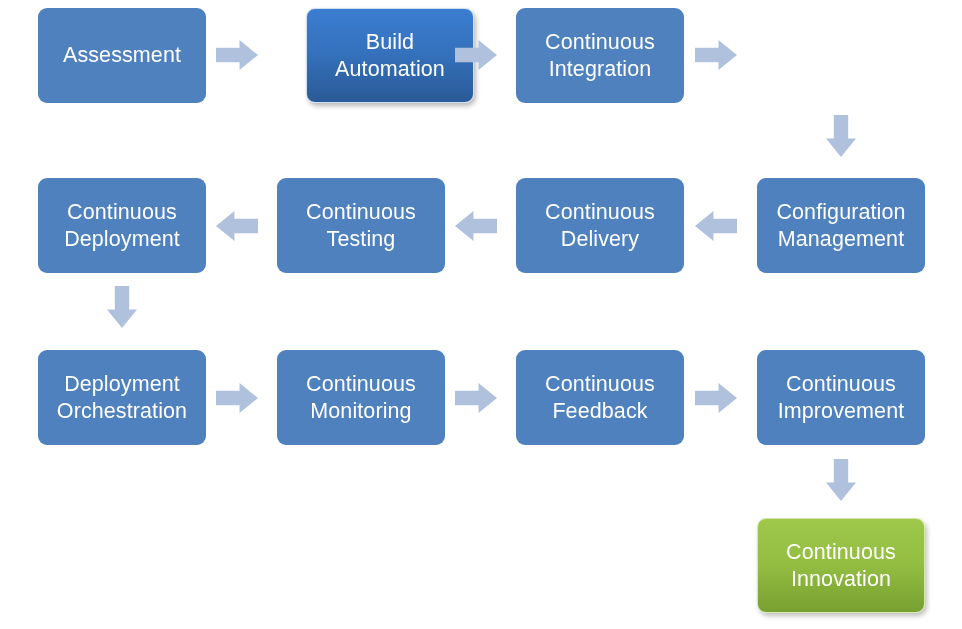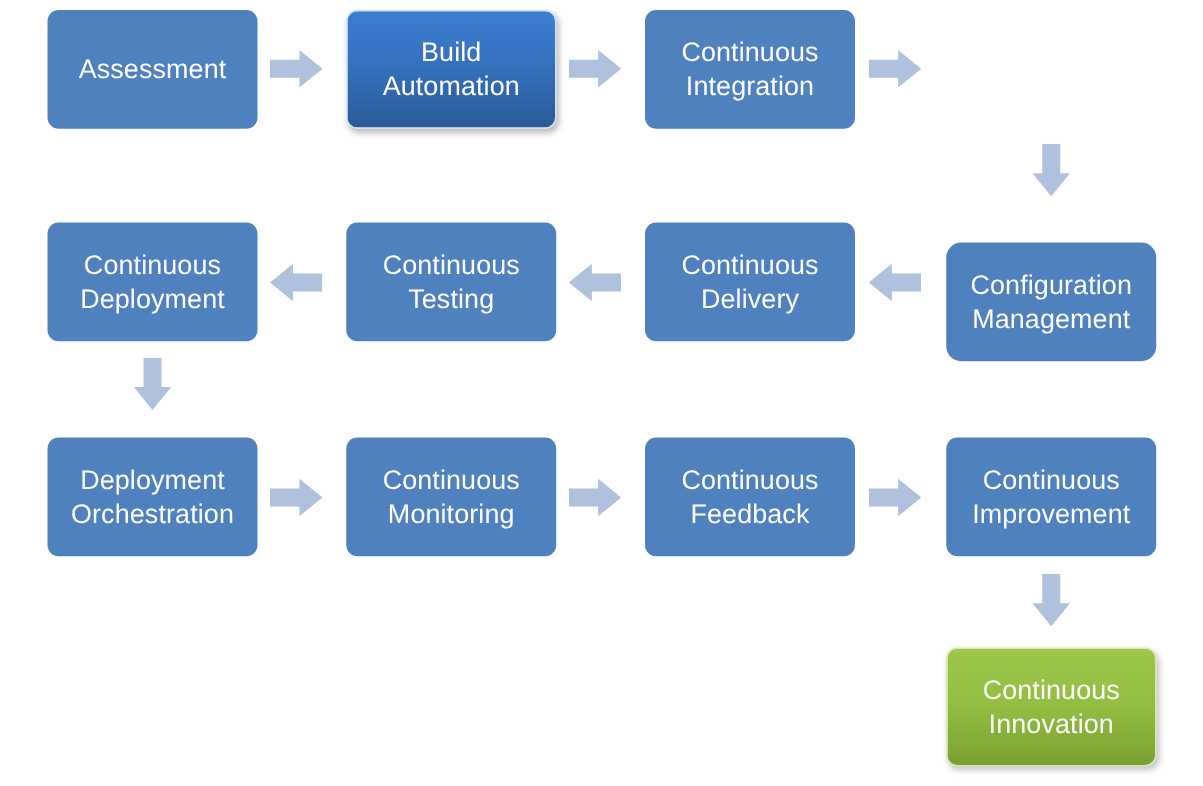--- a/index.html
+++ b/index.html
@@ -36,20 +36,21 @@
   }
 
   .node.blue {
     background: #4E81BD;
   }
 
   .node.highlight {
     background: linear-gradient(to bottom, #3B7DD0 0%, #3572BE 45%, #2A5A96 100%);
     border: 1px solid #cfe0f3;
     box-shadow: 2px 3px 5px rgba(0,0,0,0.28);
+    margin-left: 29px;
   }
 
   .node.green {
     background: linear-gradient(to bottom, #9EC84A 0%, #94BE42 48%, #78A031 100%);
     border: 1px solid #d6e8b0;
     box-shadow: 2px 3px 5px rgba(0,0,0,0.25);
   }
 
   
   .arrow {
@@ -102,21 +103,21 @@
   <div class="node blue" style="left:277px; top:178px;">Continuous
 Testing</div>
 
   <div class="arrow left" style="left:455px; top:211px;"></div>
 
   <div class="node blue" style="left:516px; top:178px;">Continuous
 Delivery</div>
 
   <div class="arrow left" style="left:695px; top:211px;"></div>
 
-  <div class="node blue" style="left:757px; top:194px;border-radius:12px;">Configuration
+  <div class="node blue" style="left:757px; top:178px;">Configuration
 Management</div>
 
   <div class="arrow down" style="left:107px; top:286px;"></div>
 
   <div class="node blue" style="left:38px; top:350px;">Deployment
 Orchestration</div>
 
   <div class="arrow right" style="left:216px; top:383px;"></div>
 
   <div class="node blue" style="left:277px; top:350px;">Continuous

